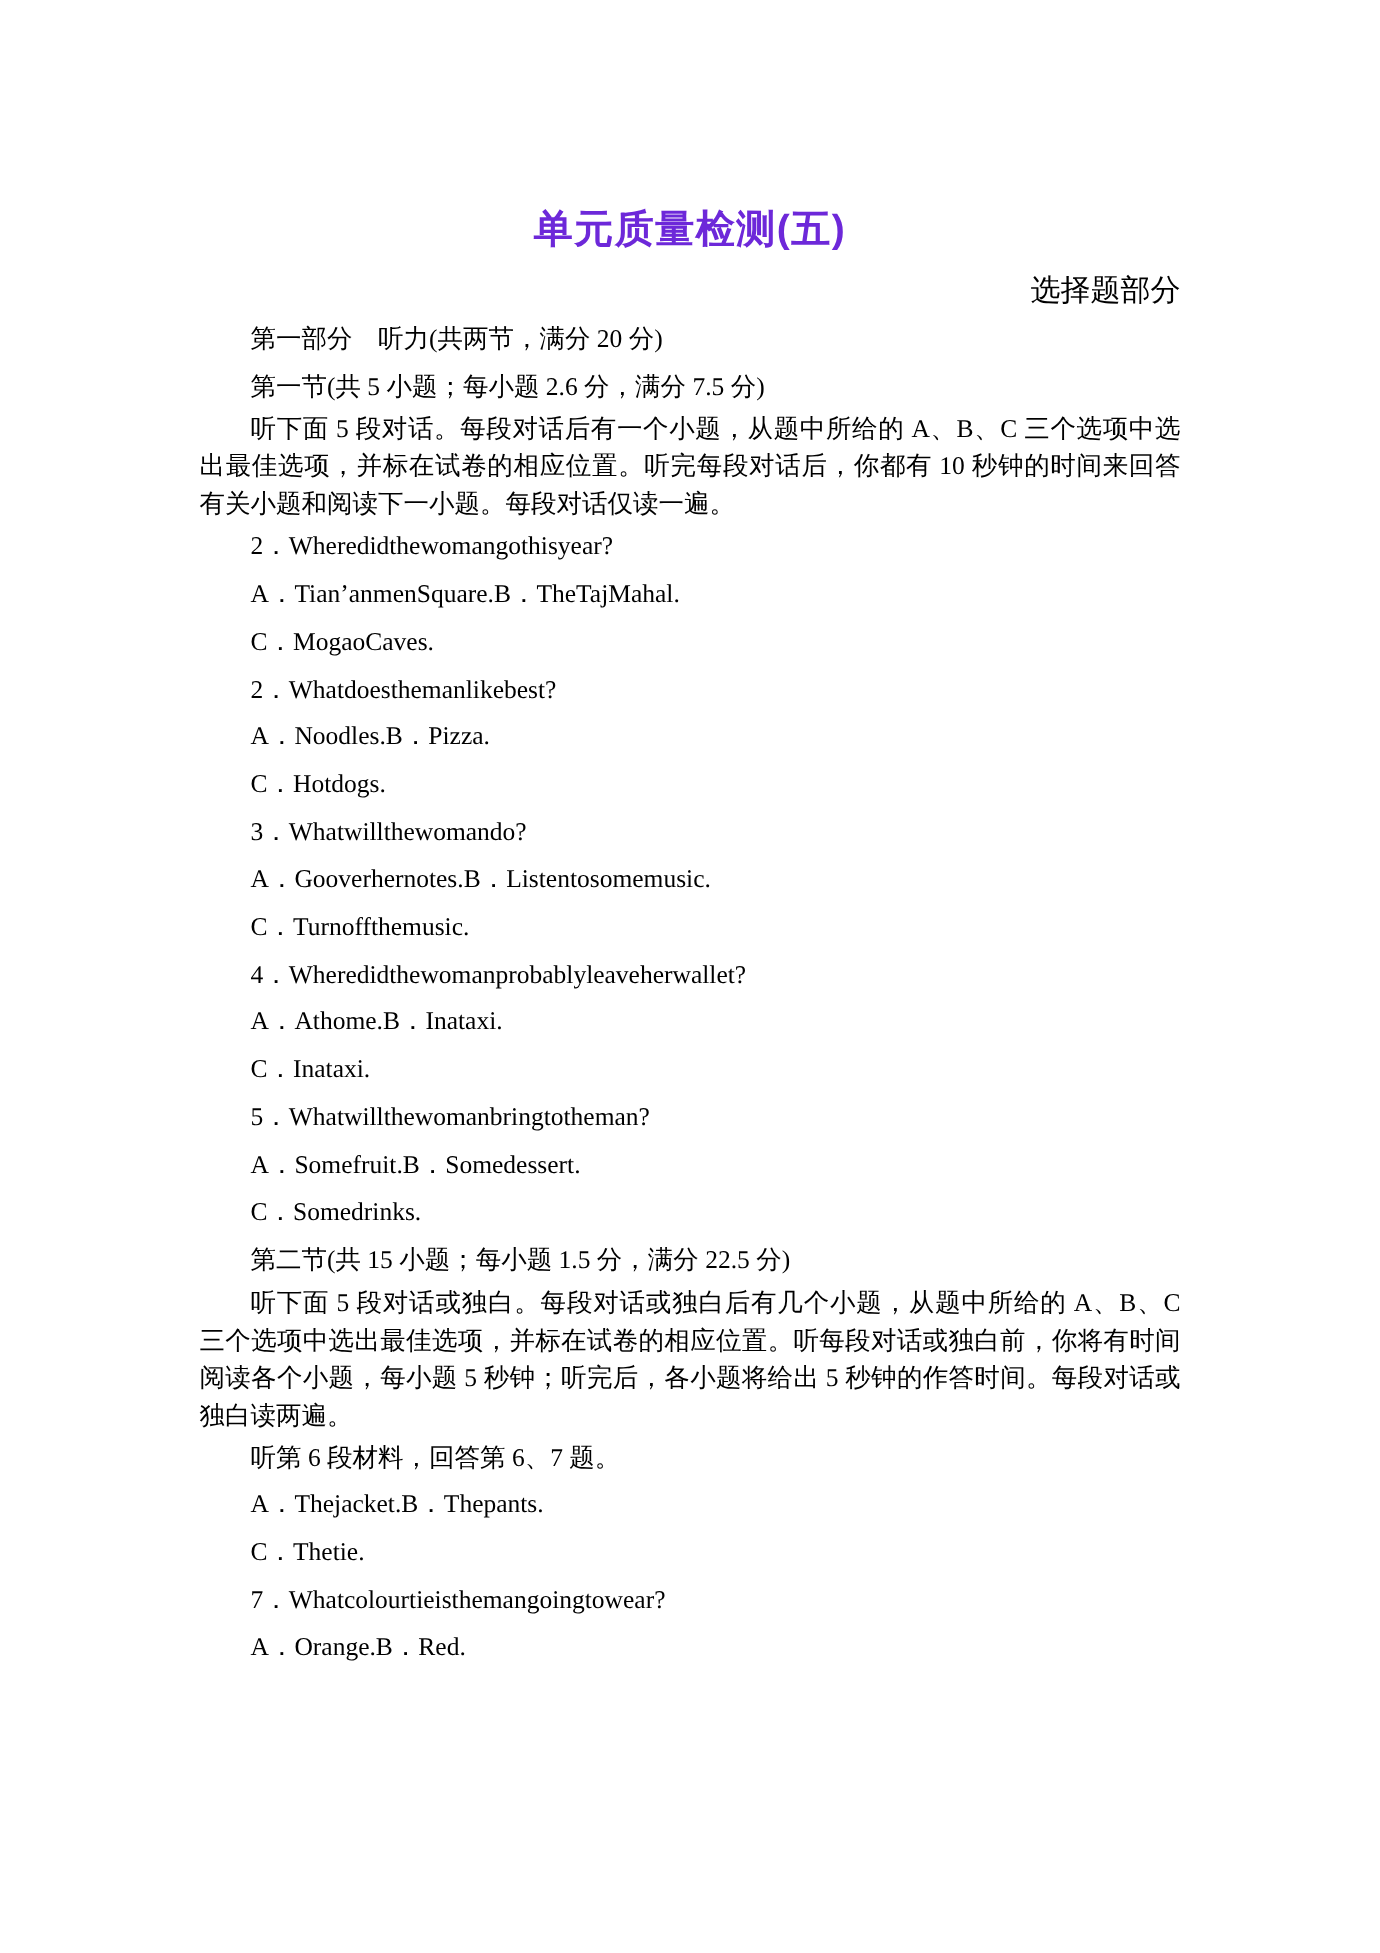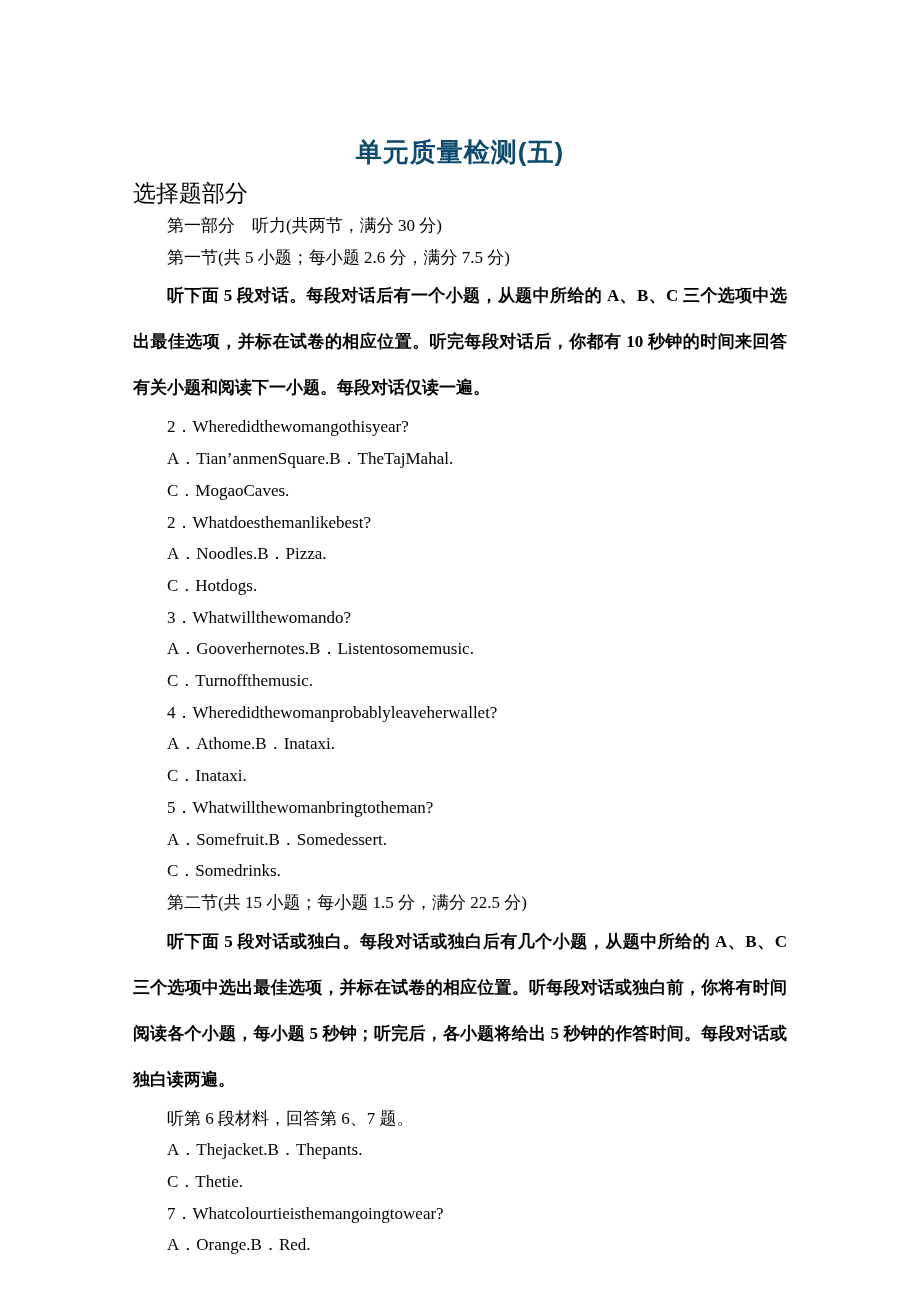--- a/index.html
+++ b/index.html
@@ -14,55 +14,54 @@
   }
   .doc {
     padding: 0 133px;
   }
   .exam-title {
     margin-top: 133px;
     text-align: center;
     font-size: 26px;
     line-height: 38px;
     font-weight: bold;
-    color: #0c4a6e;
+    color: #6d28d9;
     font-family: "Liberation Sans", "DejaVu Sans", sans-serif;
     letter-spacing: 1px;
   }
   .part-subtitle {
     margin-top: 7px;
-    text-align: left;
-    font-size: 23px;
+    text-align: right;
+    font-size: 20px;
     line-height: 32px;
     font-weight: normal;
   }
   .line {
     font-size: 17px;
     line-height: 31.7px;
     text-indent: 2em;
     white-space: nowrap;
   }
   .para {
     font-size: 17px;
-    line-height: 46px;
+    line-height: 25px;
     text-indent: 2em;
     text-align: justify;
-    font-weight: bold;
   }
 </style>
 </head>
 <body>
 
 <div class="doc">
 
   <h1 class="exam-title">单元质量检测(五)</h1>
 
   <div class="part-subtitle">选择题部分</div>
 
-  <p class="line">第一部分　听力(共两节，满分 30 分)</p>
+  <p class="line">第一部分　听力(共两节，满分 20 分)</p>
 
   <p class="line">第一节(共 5 小题；每小题 2.6 分，满分 7.5 分)</p>
 
   <p class="para">听下面 5 段对话。每段对话后有一个小题，从题中所给的 A、B、C 三个选项中选出最佳选项，并标在试卷的相应位置。听完每段对话后，你都有 10 秒钟的时间来回答有关小题和阅读下一小题。每段对话仅读一遍。</p>
 
   <div>
     <p class="line">2．Wheredidthewomangothisyear?</p>
     <p class="line">A．Tian’anmenSquare.B．TheTajMahal.</p>
     <p class="line">C．MogaoCaves.</p>
   </div>

